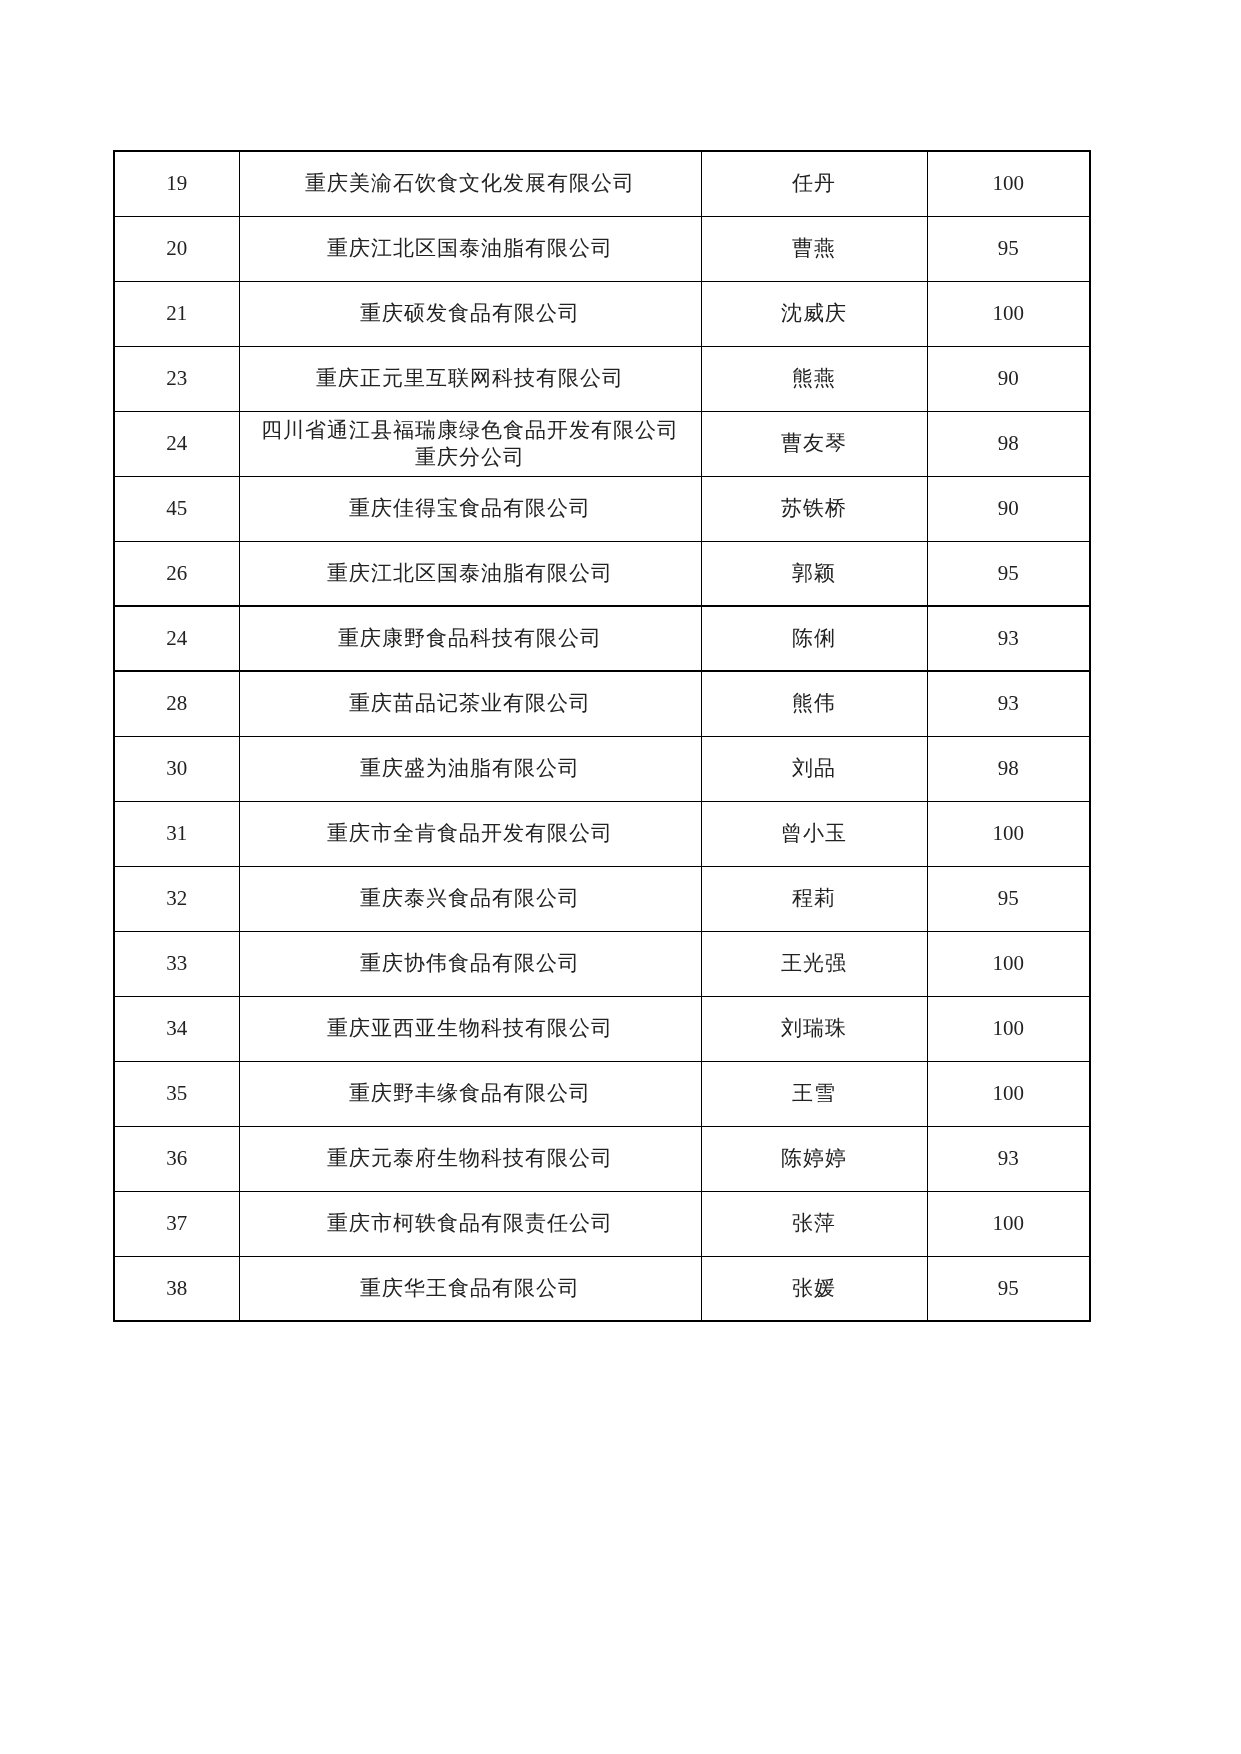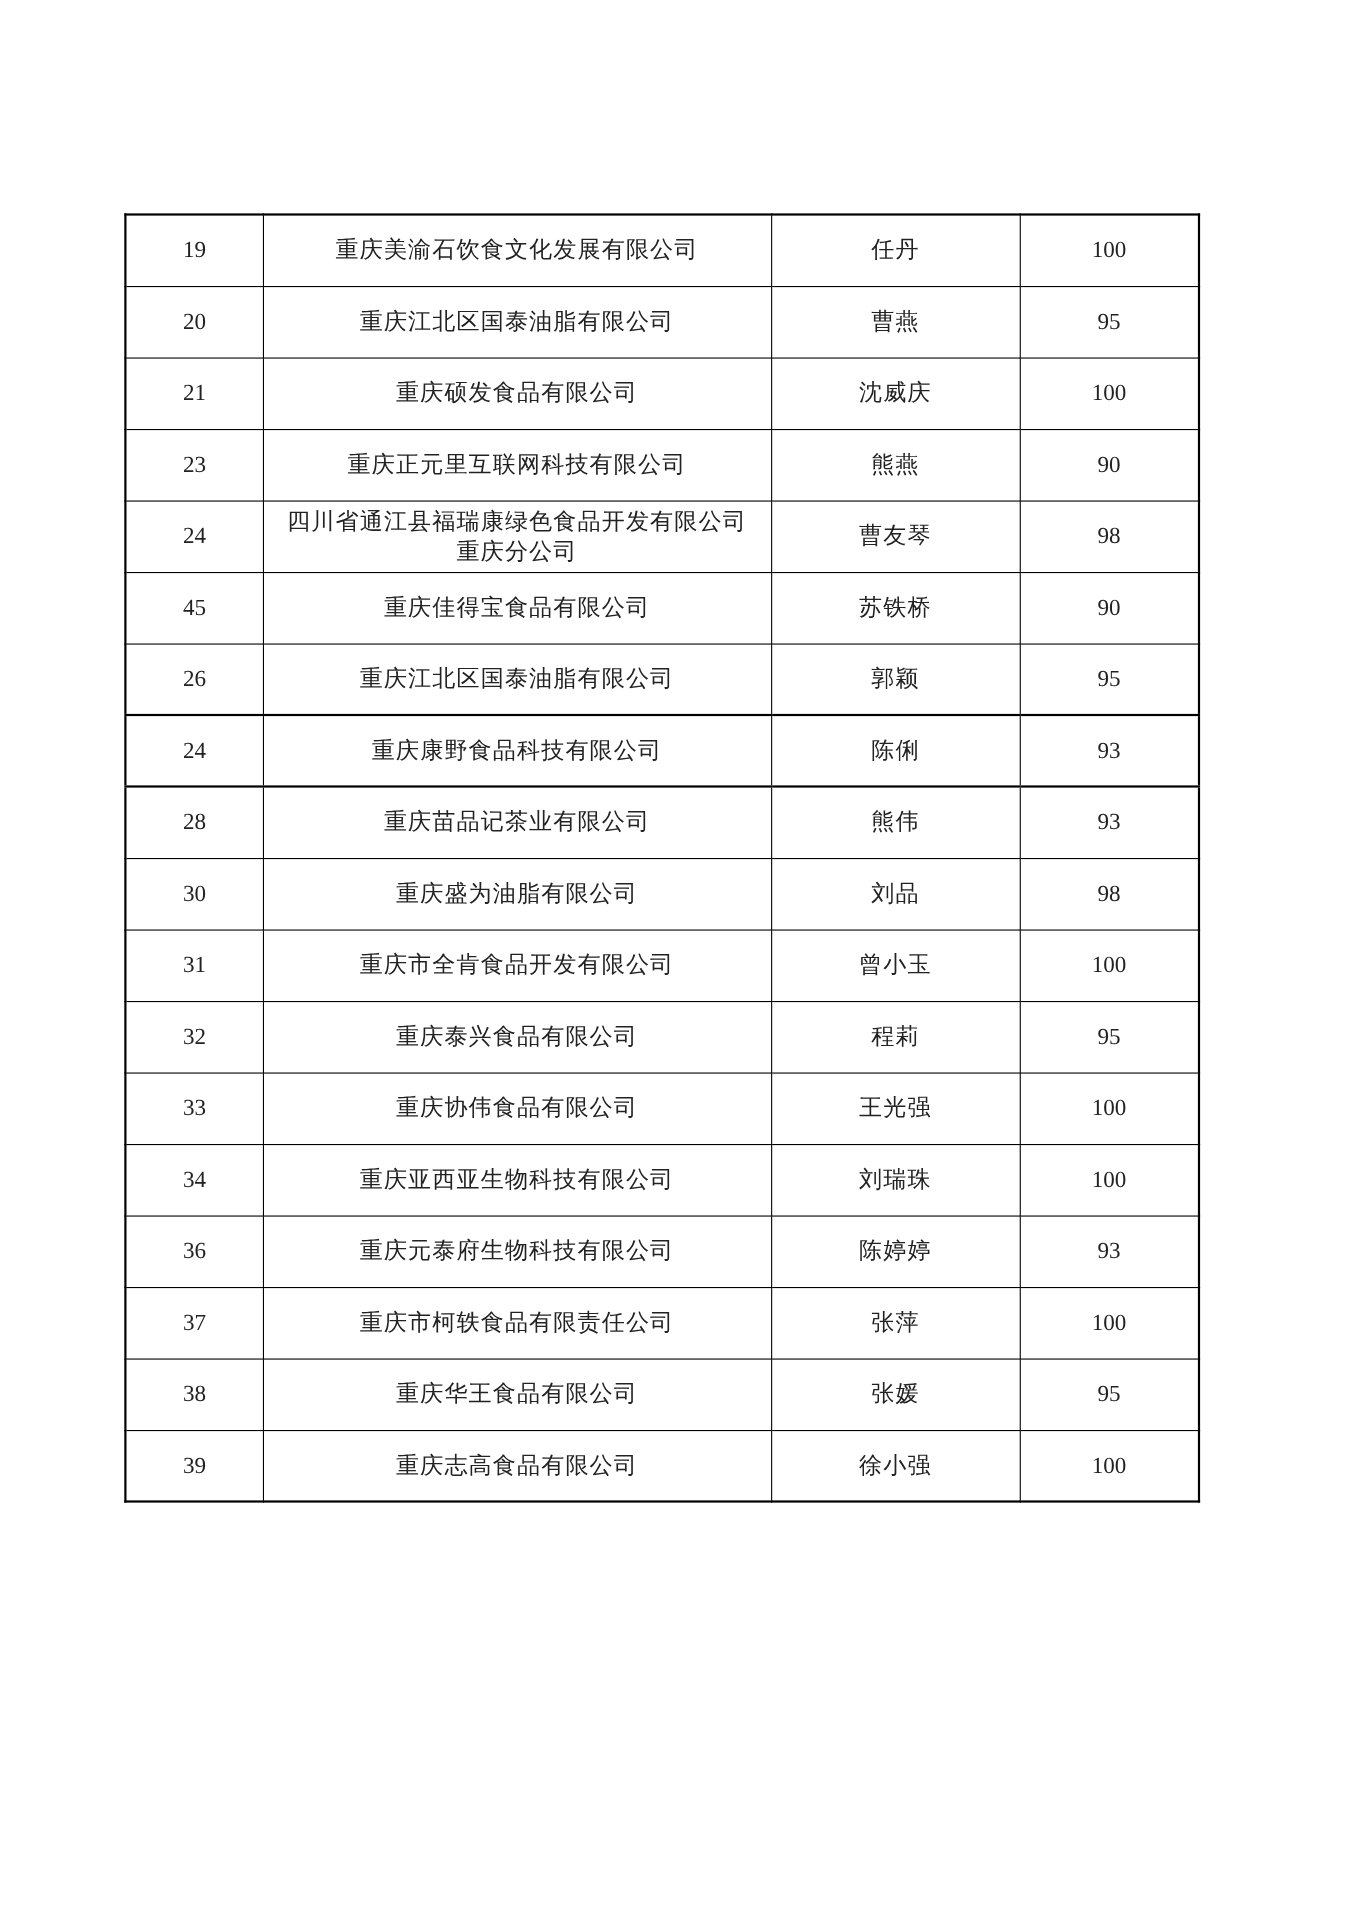--- a/index.html
+++ b/index.html
@@ -23,21 +23,20 @@
       background: #ffffff;
     }
     table.roster {
       position: absolute;
       left: 113px;
       top: 150px;
       width: 976px;
       border-collapse: collapse;
       table-layout: fixed;
       border: 2px solid #000000;
-      margin-top: 44px;
     }
     table.roster td {
       border: 1.5px solid #000000;
       height: 65px;
       padding: 0 4px;
       text-align: center;
       vertical-align: middle;
       font-size: 21px;
       line-height: 27px;
       color: #222222;
@@ -193,20 +192,28 @@
 
   <tr>
     <td class="num"><span>34</span></td>
     <td class="company">
             <span class="line">重庆亚西亚生物科技有限公司</span>
           </td>
     <td class="person"><span>刘瑞珠</span></td>
     <td class="num"><span>100</span></td>
   </tr>
 
+  <tr>
+    <td class="num"><span>35</span></td>
+    <td class="company">
+            <span class="line">重庆野丰缘食品有限公司</span>
+          </td>
+    <td class="person"><span>王雪</span></td>
+    <td class="num"><span>100</span></td>
+  </tr>
 
   <tr>
     <td class="num"><span>36</span></td>
     <td class="company">
             <span class="line">重庆元泰府生物科技有限公司</span>
           </td>
     <td class="person"><span>陈婷婷</span></td>
     <td class="num"><span>93</span></td>
   </tr>
 
@@ -221,23 +228,15 @@
 
   <tr>
     <td class="num"><span>38</span></td>
     <td class="company">
             <span class="line">重庆华王食品有限公司</span>
           </td>
     <td class="person"><span>张媛</span></td>
     <td class="num"><span>95</span></td>
   </tr>
 
-  <tr>
-    <td class="num"><span>39</span></td>
-    <td class="company">
-            <span class="line">重庆志高食品有限公司</span>
-          </td>
-    <td class="person"><span>徐小强</span></td>
-    <td class="num"><span>100</span></td>
-  </tr>
 </tbody>
   </table>
 </div>
 
 </body></html>

